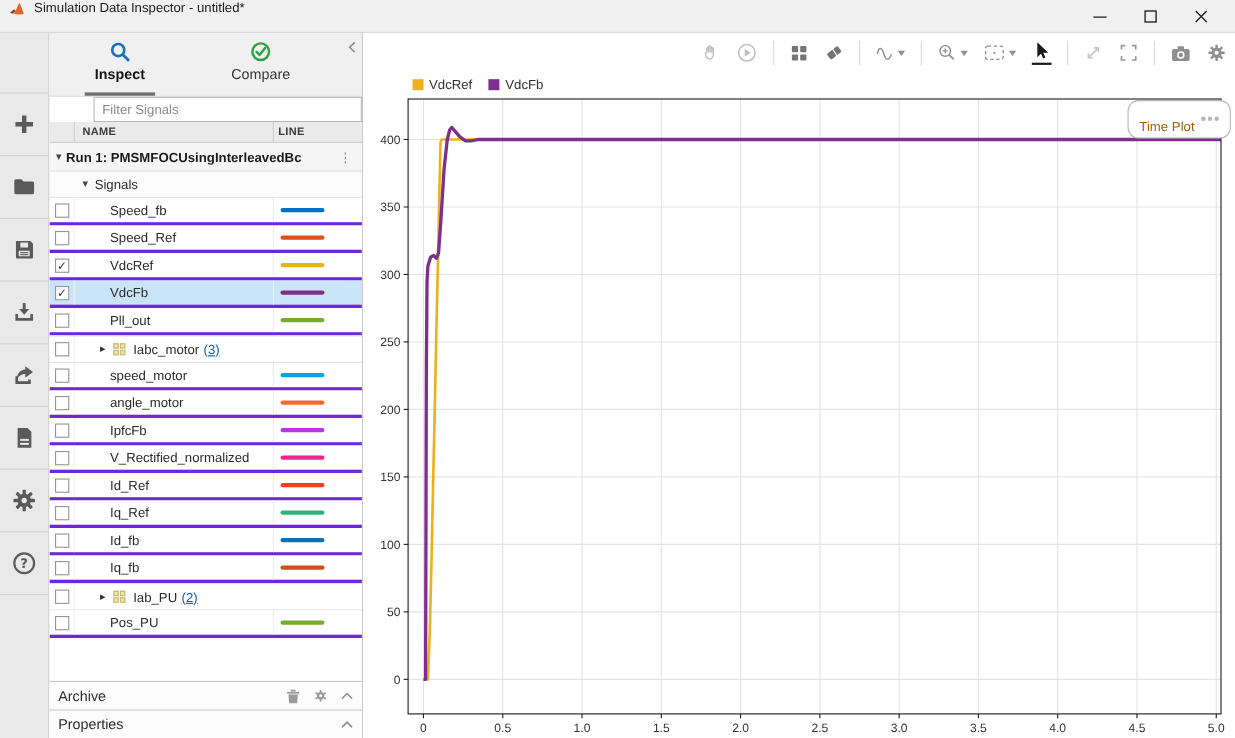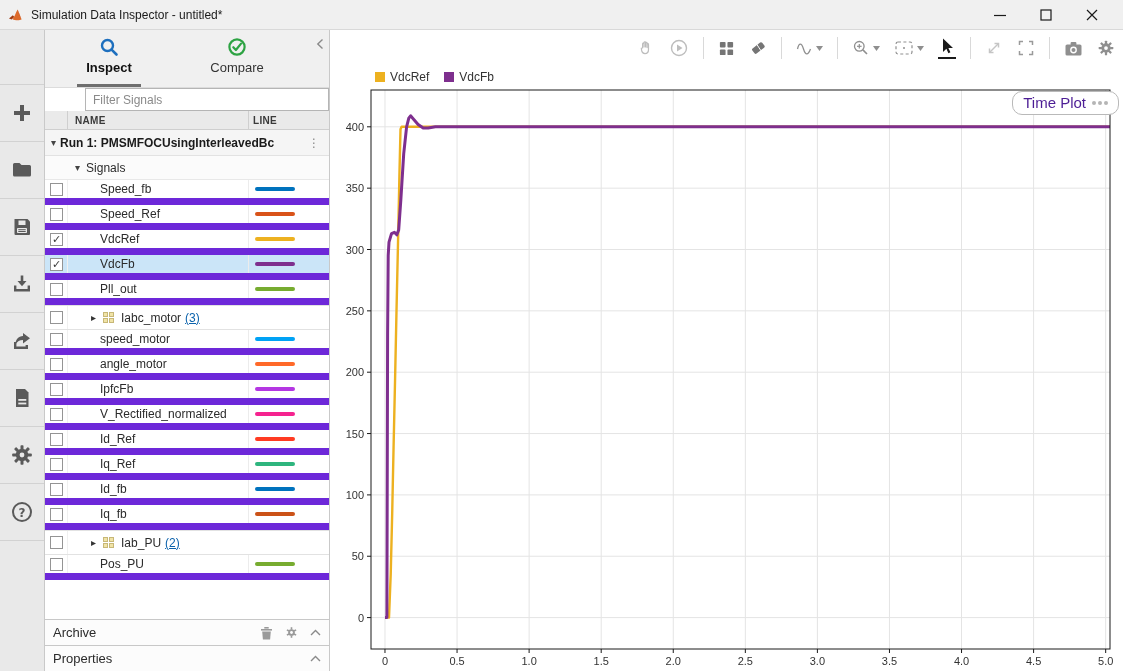--- a/index.html
+++ b/index.html
@@ -2,21 +2,21 @@
 <html><head>
 <meta charset="utf-8">
 <style>
   * { box-sizing: border-box; }
   html,body { margin:0; padding:0; width:1123px; height:671px; overflow:hidden;
     font-family:"Liberation Sans","DejaVu Sans",sans-serif; background:#fff; color:#2b2b2b; }
   .window { width:1123px; height:671px; display:flex; flex-direction:column; }
 
   
   .titlebar { height:30px; background:#f0f0f0; border-bottom:1px solid #d9d9d9;
-    display:flex; align-items:center; padding:0 8px; flex:0 0 30px; }
+    display:flex; padding:0 8px; flex:0 0 30px; }
   .titlebar .title { font-size:12px; color:#1a1a1a; margin-left:7px; }
   .win-controls { margin-left:auto; display:flex; align-items:center; }
   .win-btn { width:46px; height:29px; display:flex; align-items:center; justify-content:center; }
 
   
   .app { flex:1; display:flex; min-height:0; }
 
   
   .iconstrip { width:45px; background:#e9e9e9; border-right:1px solid #c9c9c9; flex:0 0 45px; }
   .iconstrip .spacer { height:55px; border-bottom:1px solid #d2d2d2; }
@@ -56,21 +56,21 @@
   .runrow .rlabel { font-size:12px; font-weight:bold; color:#1a1a1a; margin-left:4px;
     white-space:nowrap; overflow:hidden; width:228px; }
   .runrow .kebab { position:absolute; left:263px; color:#8a8a8a;
     font-family:"DejaVu Sans",sans-serif; font-size:12px; cursor:pointer; }
   .grouprow { height:24px; display:flex; align-items:center; background:#fbfbfb;
     border-bottom:1px solid #e8e8e8; }
   .grouprow .caret { margin-left:30px; color:#444; font-family:"DejaVu Sans",sans-serif; font-size:10px; }
   .grouprow .glabel { font-size:12px; color:#2b2b2b; margin-left:6px; }
 
   .srow { height:25px; display:flex; align-items:center; position:relative;
-    background:#fff; border-bottom:7px solid #6d28d9; cursor:default; }
+    background:#fff; border-bottom:3px solid #6d28d9; cursor:default; }
   .srow::before { content:""; position:absolute; left:22px; top:0; bottom:0; border-left:1px solid #f0f0f0; }
   .srow:not(.bus)::after { content:""; position:absolute; left:203px; top:0; bottom:0; border-left:1px solid #ececec; }
   .srow.bus { border-top:1px solid #e2e2e2; border-bottom:1px solid #e2e2e2; }
   .srow.selected { background:#cbe5f8; }
   .cbox { width:13px; height:13px; border:1px solid #949494; background:#fff; margin-left:5px;
     flex:0 0 13px; font-family:"DejaVu Sans",sans-serif; font-size:11px; line-height:12px;
     text-align:center; color:#3a3a3a; cursor:pointer; }
   .sname { margin-left:37px; font-size:12px; color:#2b2b2b; }
   .swatch { position:absolute; left:210px; width:40px; height:4px; border-radius:2px; }
   .bcaret { margin-left:28px; color:#333; font-family:"DejaVu Sans",sans-serif; font-size:10px; cursor:pointer; }
@@ -92,21 +92,21 @@
   .tbtn.sel { border-bottom:2px solid #1a1a1a; padding-bottom:2px; }
   .tsep { width:1px; height:22px; background:#d9d9d9; }
   .caret-down { margin-left:3px; }
 
   .plotwrap { position:relative; flex:1; }
   .legend { position:absolute; left:45px; top:4px; display:flex; gap:15px; align-items:center; }
   .legend .litem { display:flex; align-items:center; gap:5px; font-size:12px; color:#333; }
   .legend .lsw { width:10px; height:10px; }
   .plot-badge { position:absolute; top:25px; right:4px; border:1px solid #b9b9b9; border-radius:10px;
     background:#fff; padding:2px 10px 3px 10px; display:flex; align-items:center; gap:6px; cursor:pointer; }
-  .plot-badge .blabel { font-size:15px; color:#4c1d95; }
+  .plot-badge .blabel { font-size:12px; color:#a16207;margin-top:14px; }
   .plot-badge .bdots { display:flex; gap:2px; }
   .plot-badge .bdots i { width:4px; height:4px; border-radius:50%; background:#b5b5b5; }
 </style>
 </head>
 <body>
 
 <div class="window">
 
   <div class="titlebar">
     <svg width="16" height="16" viewBox="0 0 16 16">

